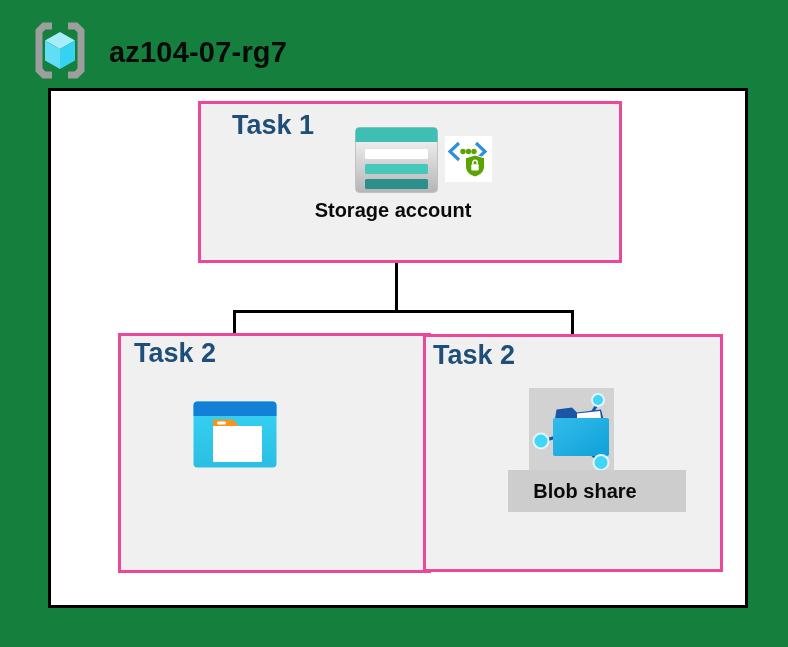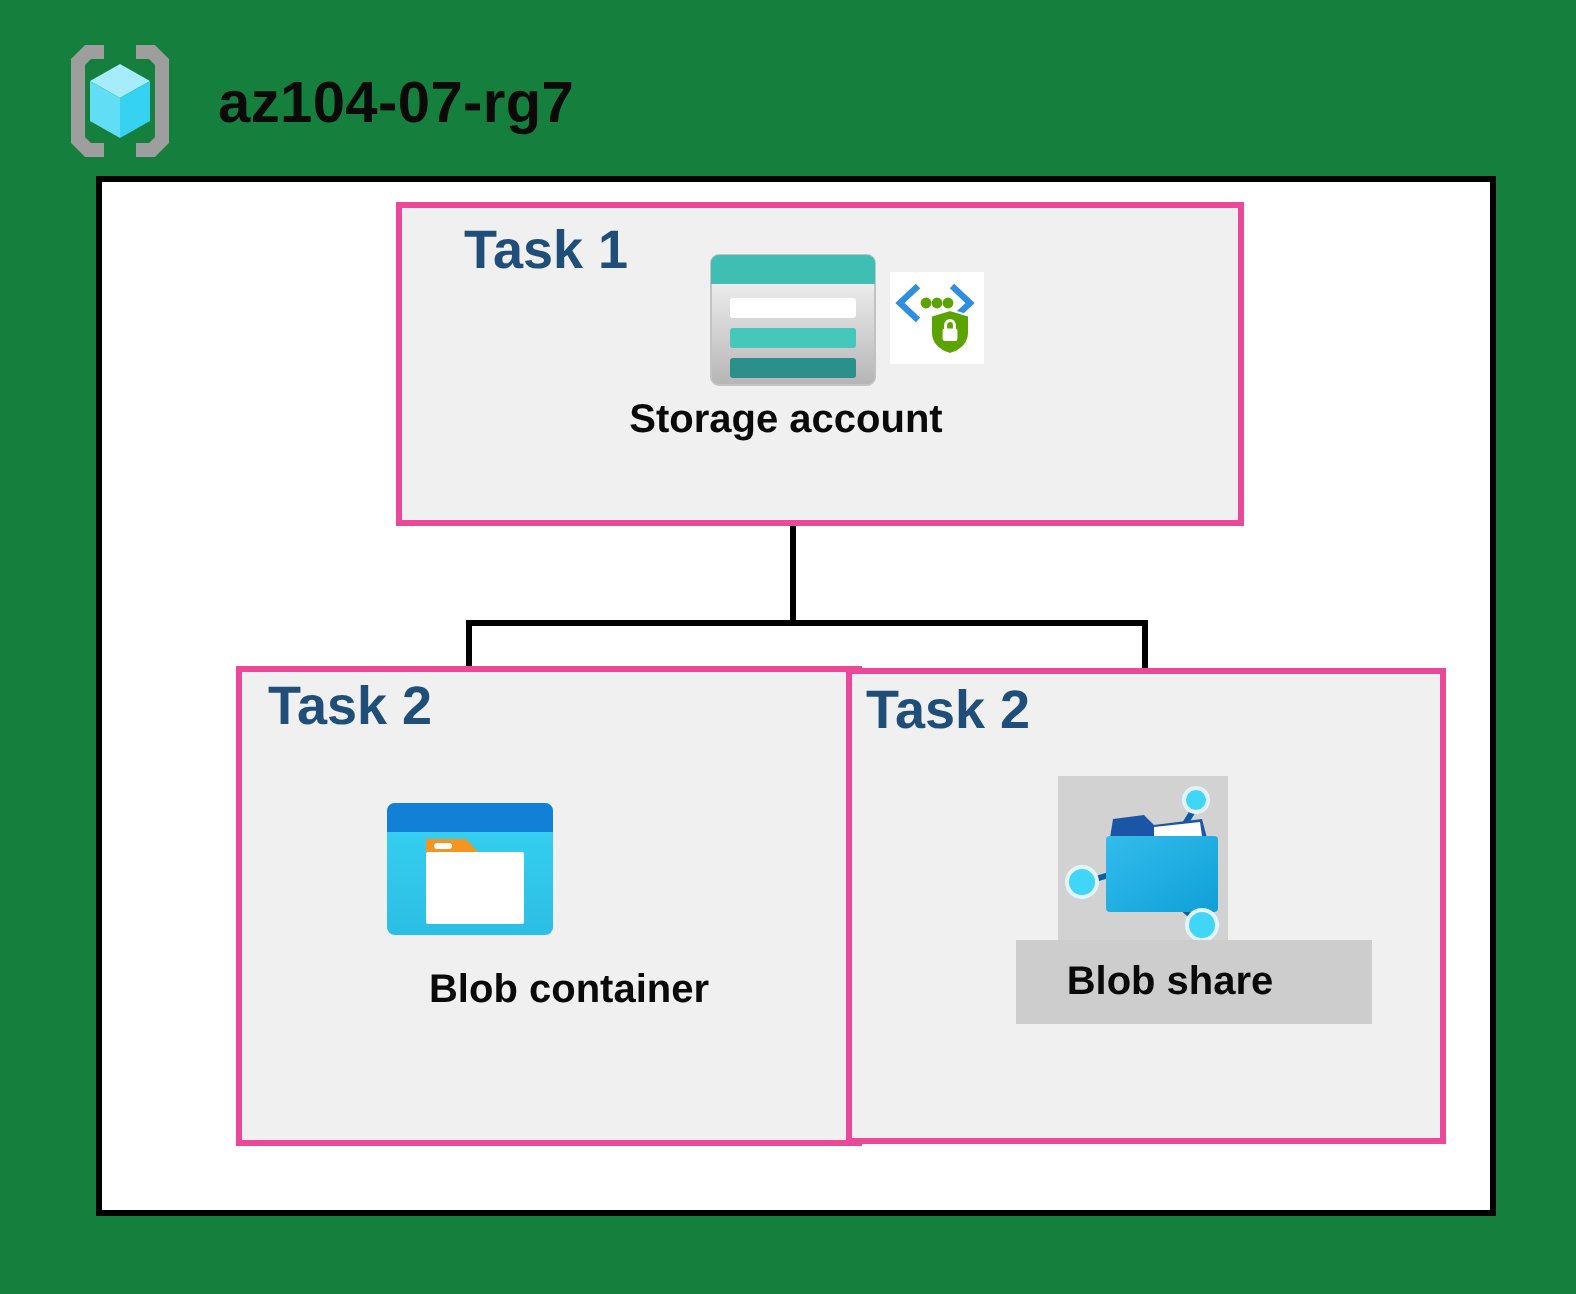--- a/index.html
+++ b/index.html
@@ -109,21 +109,20 @@
       <circle cx="23.5" cy="15.5" r="2.7" fill="#5BA300"></circle>
       <circle cx="29" cy="15.5" r="2.7" fill="#5BA300"></circle>
       <path d="M30 19 l9.5 2.9 v8.3 c0 5.6 -4 9 -9.5 10.8 c-5.5 -1.8 -9.5 -5.2 -9.5 -10.8 v-8.3 Z" fill="#5BA300" stroke="#FFFFFF" stroke-width="1"></path>
       <path d="M27.8 28.5 v-2 a2.2 2.2 0 0 1 4.4 0 v2" fill="none" stroke="#FFFFFF" stroke-width="1.5"></path>
       <rect x="26.3" y="28.3" width="7.4" height="6.2" rx="1" fill="#FFFFFF"></rect>
     </svg>
   </div>
 
   <div class="task-box task2">
     <div class="task-label">Task 2</div>
-    <div class="resource-label">Blob container</div>
   </div>
   <div class="blob-icon">
     <svg viewBox="0 0 84 67" width="84" height="67">
       <defs>
         <linearGradient id="bg1" x1="0" y1="0" x2="0" y2="1">
           <stop offset="0" stop-color="#38D3F3"></stop>
             <stop offset="1" stop-color="#2BBEE4"></stop>
         </linearGradient>
       </defs>
       <rect x="0.5" y="0.5" width="83" height="66" rx="4" fill="url(#bg1)"></rect>

